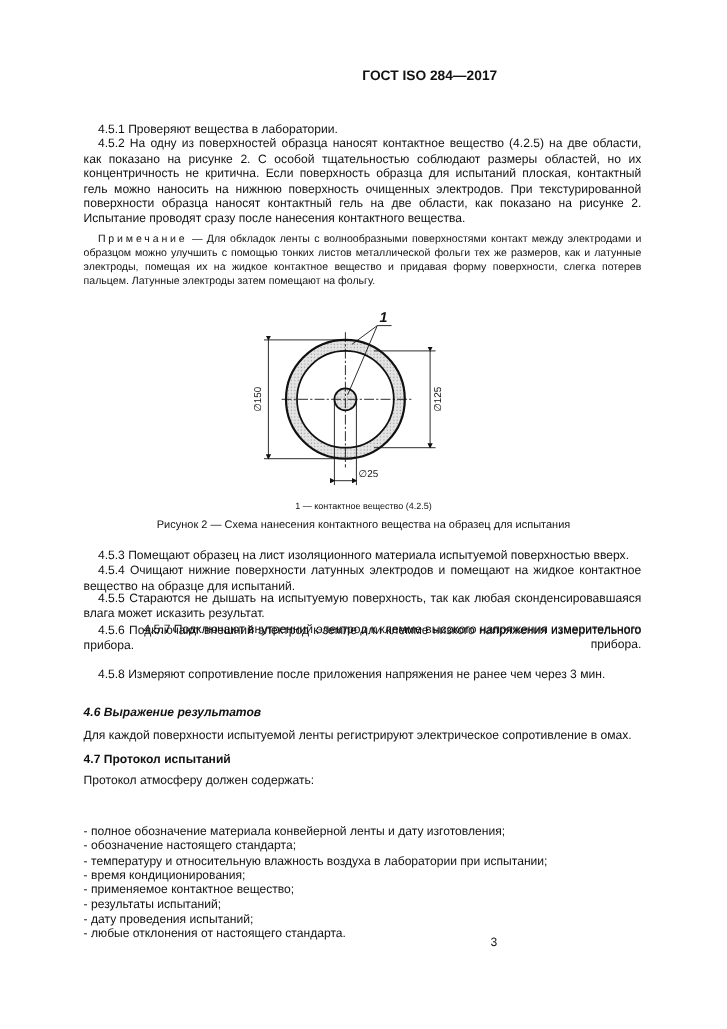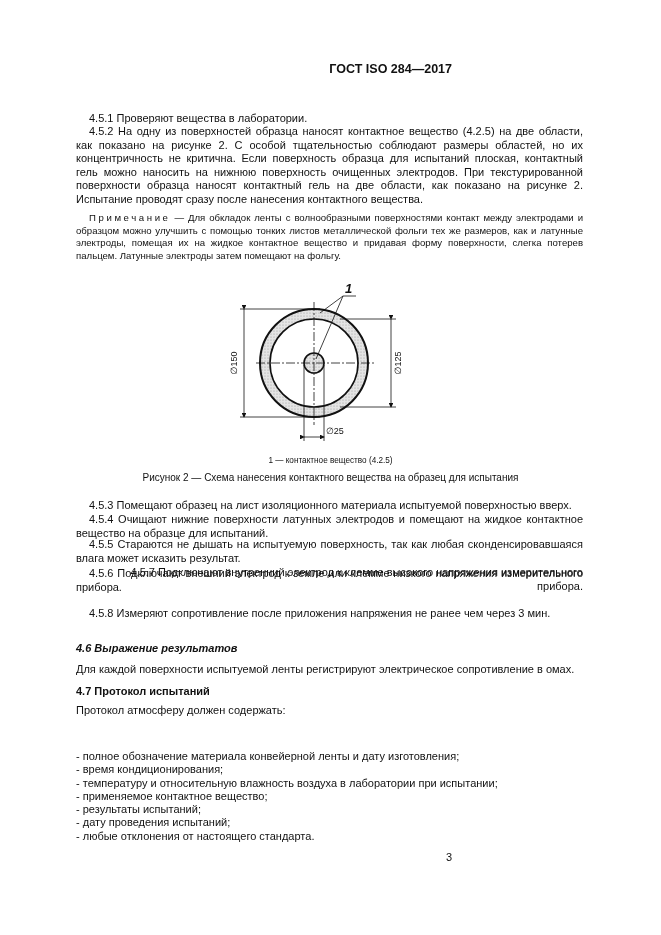--- a/index.html
+++ b/index.html
@@ -85,22 +85,23 @@
   <div class="abs ind" style="top:607px;">4.5.8 Измеряют сопротивление после приложения напряжения не ранее чем через 3 мин.</div>
 
   <div class="abs h" style="top:642px;font-style:italic;">4.6 Выражение результатов</div>
   <div class="abs" style="top:663px;">Для каждой поверхности испытуемой ленты регистрируют электрическое сопротивление в омах.</div>
 
   <div class="abs h" style="top:685px;">4.7 Протокол испытаний</div>
   <div class="abs" style="top:704px;">Протокол атмосферу должен содержать:</div>
 
   <div class="abs list" style="top:750px;">
     <div>- полное обозначение материала конвейерной ленты и дату изготовления;</div>
+    <div>- обозначение настоящего стандарта;</div>
+    <div>- температуру и относительную влажность воздуха в лаборатории при испытании;</div>
     <div>- время кондиционирования;</div>
-    <div>- температуру и относительную влажность воздуха в лаборатории при испытании;</div>
     <div>- применяемое контактное вещество;</div>
     <div>- результаты испытаний;</div>
     <div>- дату проведения испытаний;</div>
     <div>- любые отклонения от настоящего стандарта.</div>
   </div>
 
   <div class="pnum">3</div>
 </div>
 
 </body></html>

